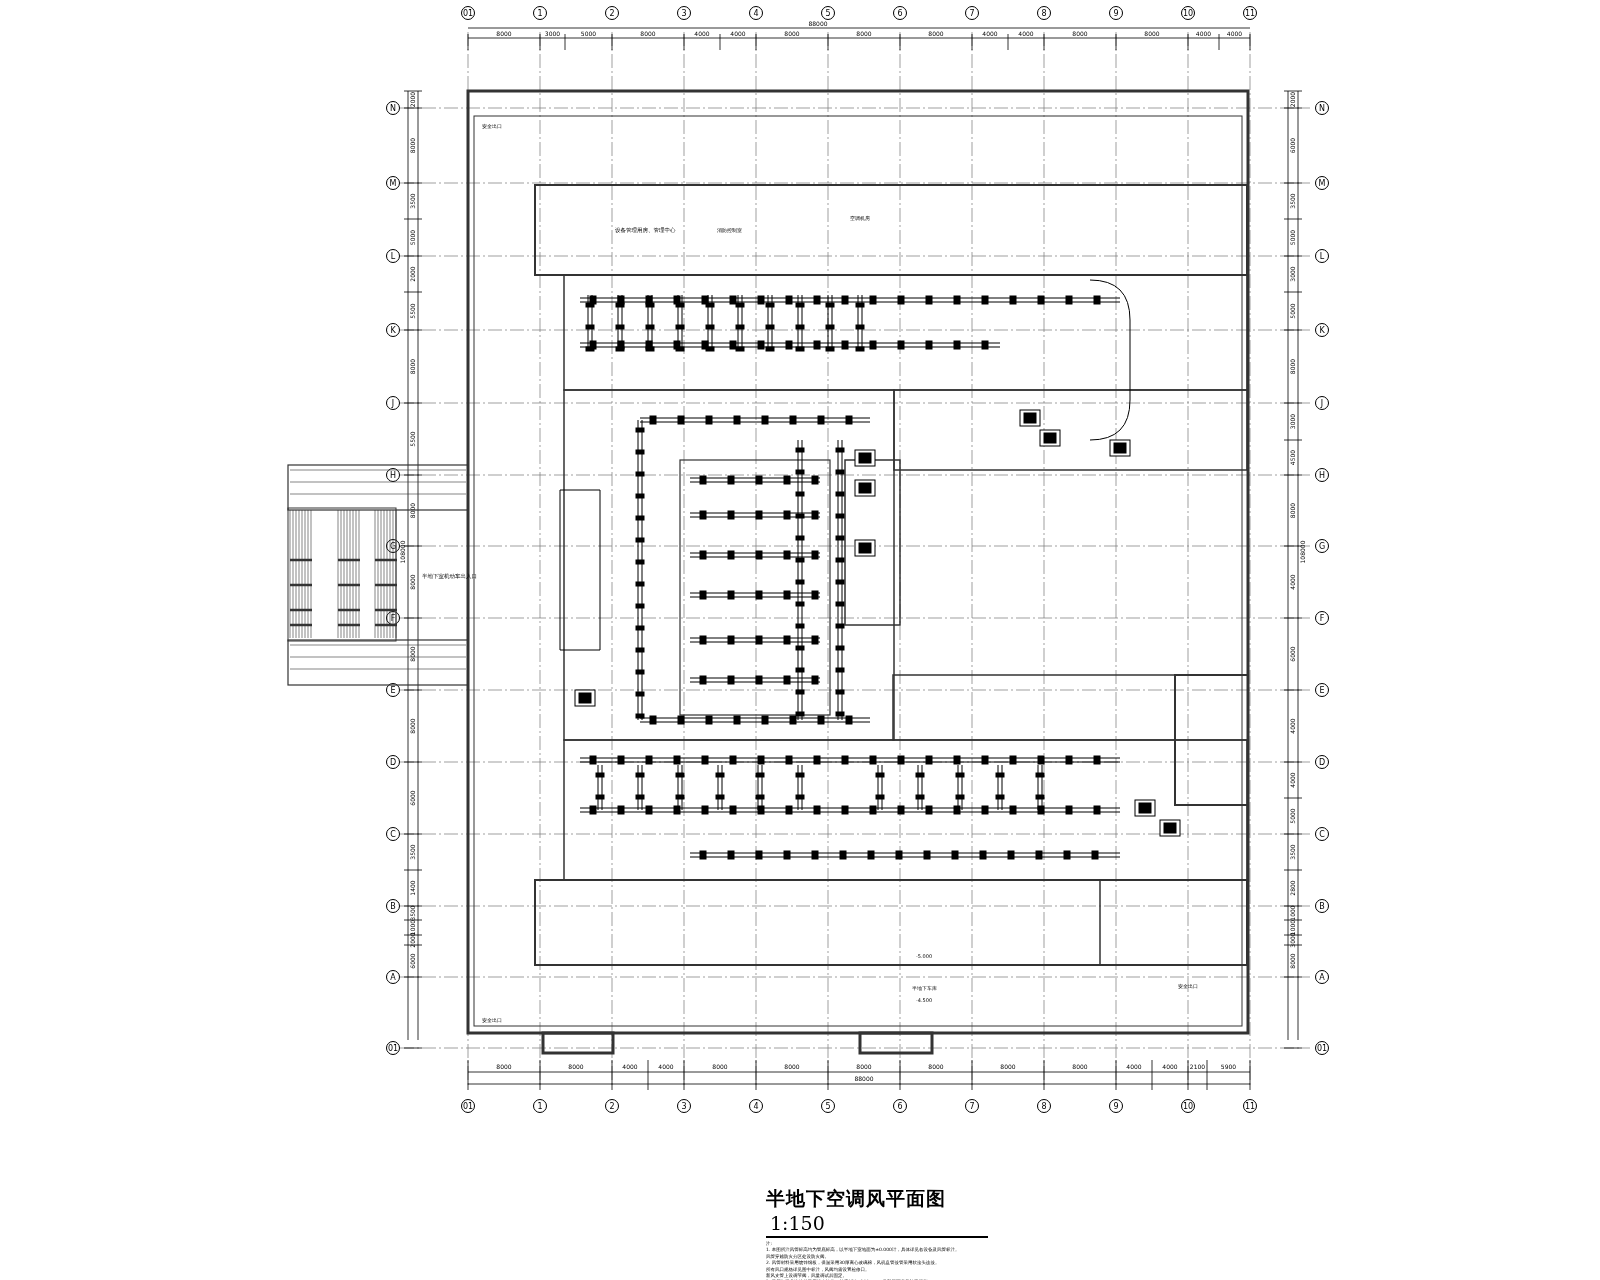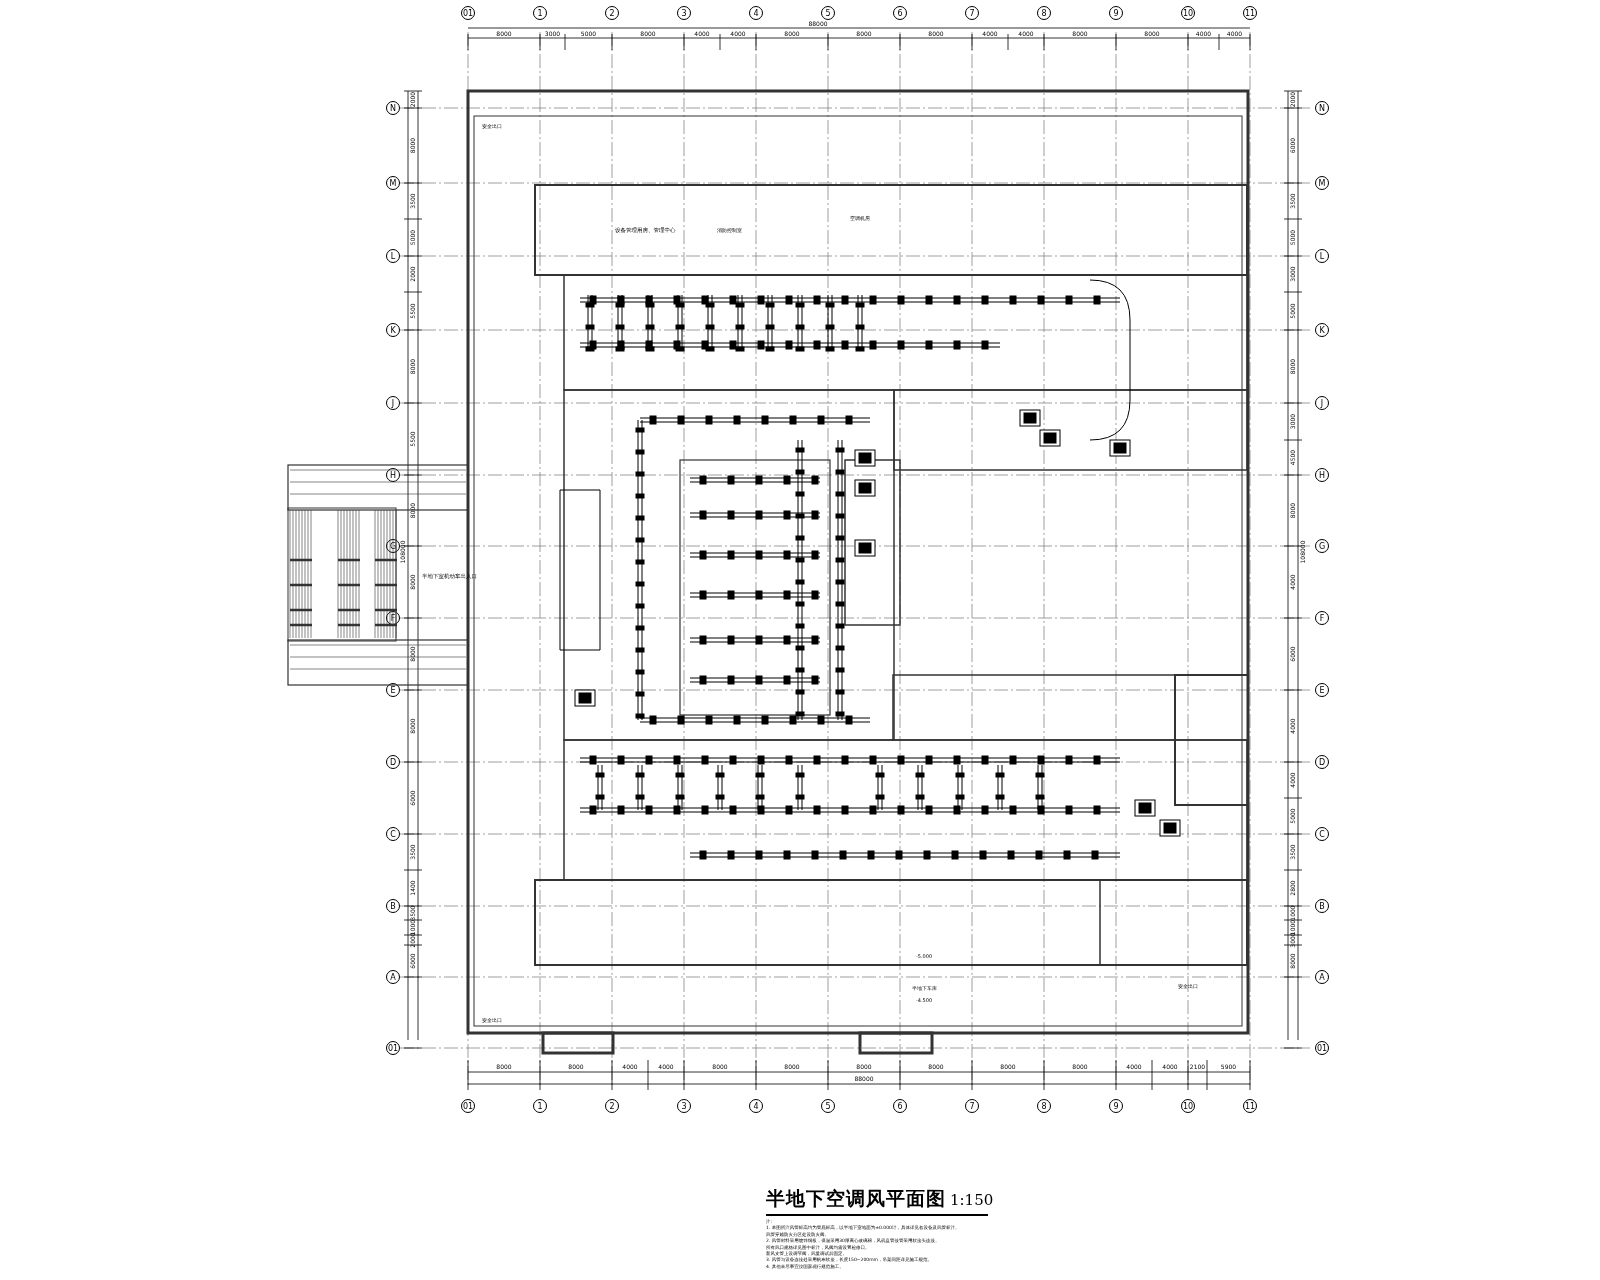--- a/index.html
+++ b/index.html
@@ -1,21 +1,21 @@
 <!DOCTYPE html>
 <html><head>
 <meta charset="utf-8">
 <style>
   html,body{margin:0;padding:0;background:#ffffff;}
   body{width:1600px;height:1280px;position:relative;overflow:hidden;font-family:"DejaVu Sans",sans-serif;color:#000;}
   #canvas{position:absolute;left:0;top:0;width:1600px;height:1168px;}
   svg text{font-family:"DejaVu Sans",sans-serif;}
   .title-block{position:absolute;left:766px;top:1186px;width:230px;}
   .title-text{font-size:19px;letter-spacing:1px;white-space:nowrap;font-family:"DejaVu Serif",serif;font-weight:bold;}
-  .title-scale{font-size:15px;margin-left:4px;font-family:"DejaVu Serif",serif;}
+  .title-scale{font-size:19px;margin-left:4px;font-family:"DejaVu Serif",serif;}
   .title-rule{height:2px;background:#000;margin-top:2px;width:222px;}
   .notes{margin-top:3px;font-size:4.5px;line-height:6.4px;white-space:nowrap;}
   .notes .note{display:block;}
 </style>
 </head>
 <body>
 
 <div id="canvas">
 <svg id="plan" width="1600" height="1280" viewBox="0 0 1600 1280" xmlns="http://www.w3.org/2000/svg">
   <g id="grid-lines" stroke="#777" stroke-width="0.7" stroke-dasharray="14 3 2 3">

